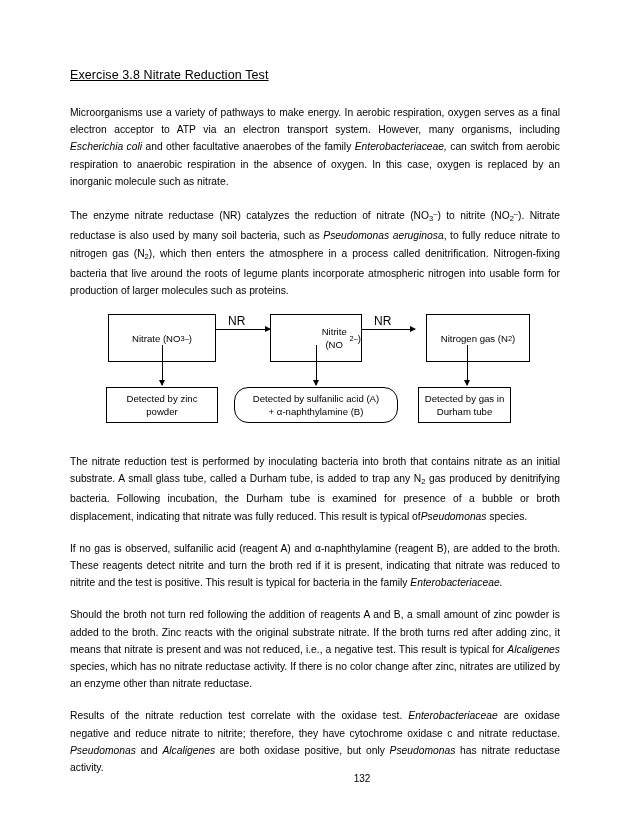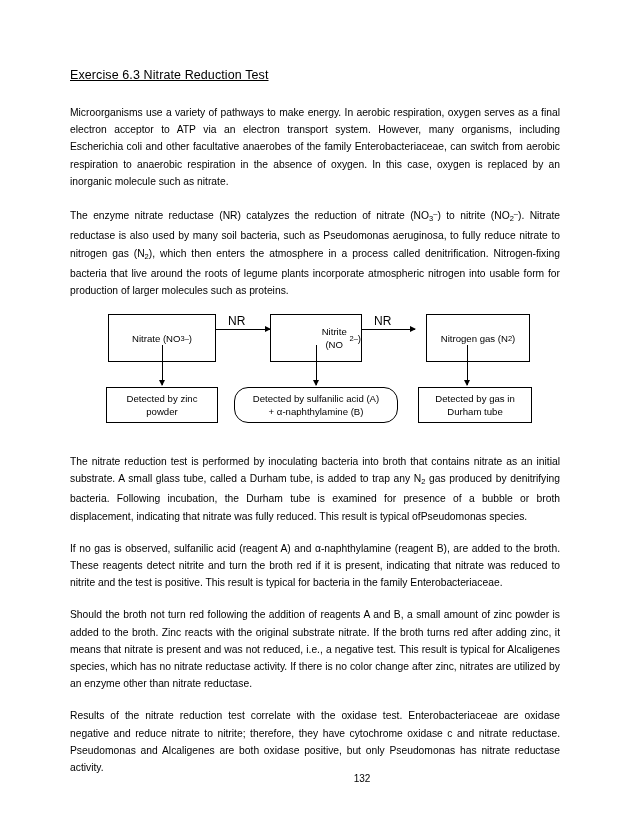--- a/index.html
+++ b/index.html
@@ -33,21 +33,21 @@
     text-decoration: underline;
     margin-bottom: 22px;
     letter-spacing: 0.1px;
   }
   p.body-par {
     font-size: 10.3px;
     line-height: 17.2px;
     text-align: justify;
     margin: 0 0 15px 0;
   }
-  .italic { }
+  .italic { font-style: italic; }
   sub { font-size: 7.5px; vertical-align: -0.25em; }
   sup { font-size: 7.5px; vertical-align: 0.45em; }
 
   
   .diagram {
     position: relative;
     width: 490px;
     height: 125px;
     margin: 8px 0 14px 0;
   }
@@ -65,21 +65,21 @@
   }
   .row1 { height: 48px; top: 0; }
   .row2 { height: 36px; top: 73px; }
 
   .b-nitrate   { left: 38px;  width: 108px; }
   .b-nitrite   { left: 200px; width: 92px; padding-left: 48px;  }
   .b-nitrogen  { left: 356px; width: 104px; text-align: right; }
 
   .b-zinc      { left: 36px;  width: 112px; }
   .b-sulf      { left: 164px; width: 164px; border-radius: 14px; }
-  .b-durham    { left: 348px; width: 114px; }
+  .b-durham    { left: 348px; width: 93px; }
 
   .arrow-h {
     position: absolute;
     top: 15px;
     height: 1px;
     background: #000;
   }
   .arrow-h::after {
     content: "";
     position: absolute;
@@ -127,21 +127,21 @@
     font-size: 10px;
     padding-left: 47px;
   }
 </style>
 </head>
 <body>
 
 <div class="page">
   <div class="content">
 
-    <div class="doc-title">Exercise 6.3 Nitrate Reduction Test</div>
+    <div class="doc-title">Exercise 3.8 Nitrate Reduction Test</div>
 
     <p class="body-par">Microorganisms use a variety of pathways to make energy. In aerobic respiration, oxygen serves as a final electron acceptor to ATP via an electron transport system. However, many organisms, including <span class="italic">Escherichia coli</span> and other facultative anaerobes of the family <span class="italic">Enterobacteriaceae,</span> can switch from aerobic respiration to anaerobic respiration in the absence of oxygen. In this case, oxygen is replaced by an inorganic molecule such as nitrate.</p>
     <p class="body-par">The enzyme nitrate reductase (NR) catalyzes the reduction of nitrate (NO<sub>3</sub><sup>–</sup>) to nitrite (NO<sub>2</sub><sup>–</sup>). Nitrate reductase is also used by many soil bacteria, such as <span class="italic">Pseudomonas aeruginosa</span>, to fully reduce nitrate to nitrogen gas (N<sub>2</sub>), which then enters the atmosphere in a process called denitrification. Nitrogen-fixing bacteria that live around the roots of legume plants incorporate atmospheric nitrogen into usable form for production of larger molecules such as proteins.</p>
 
     <div class="diagram">
       <div class="box row1 b-nitrate">Nitrate (NO<sub>3</sub><sup>–</sup>)</div>
       <div class="box row1 b-nitrite">Nitrite (NO<sub>2</sub><sup>–</sup>)</div>
       <div class="box row1 b-nitrogen">Nitrogen gas (N<sub>2</sub>)</div>
 
       <div class="arrow-h a1"></div>

